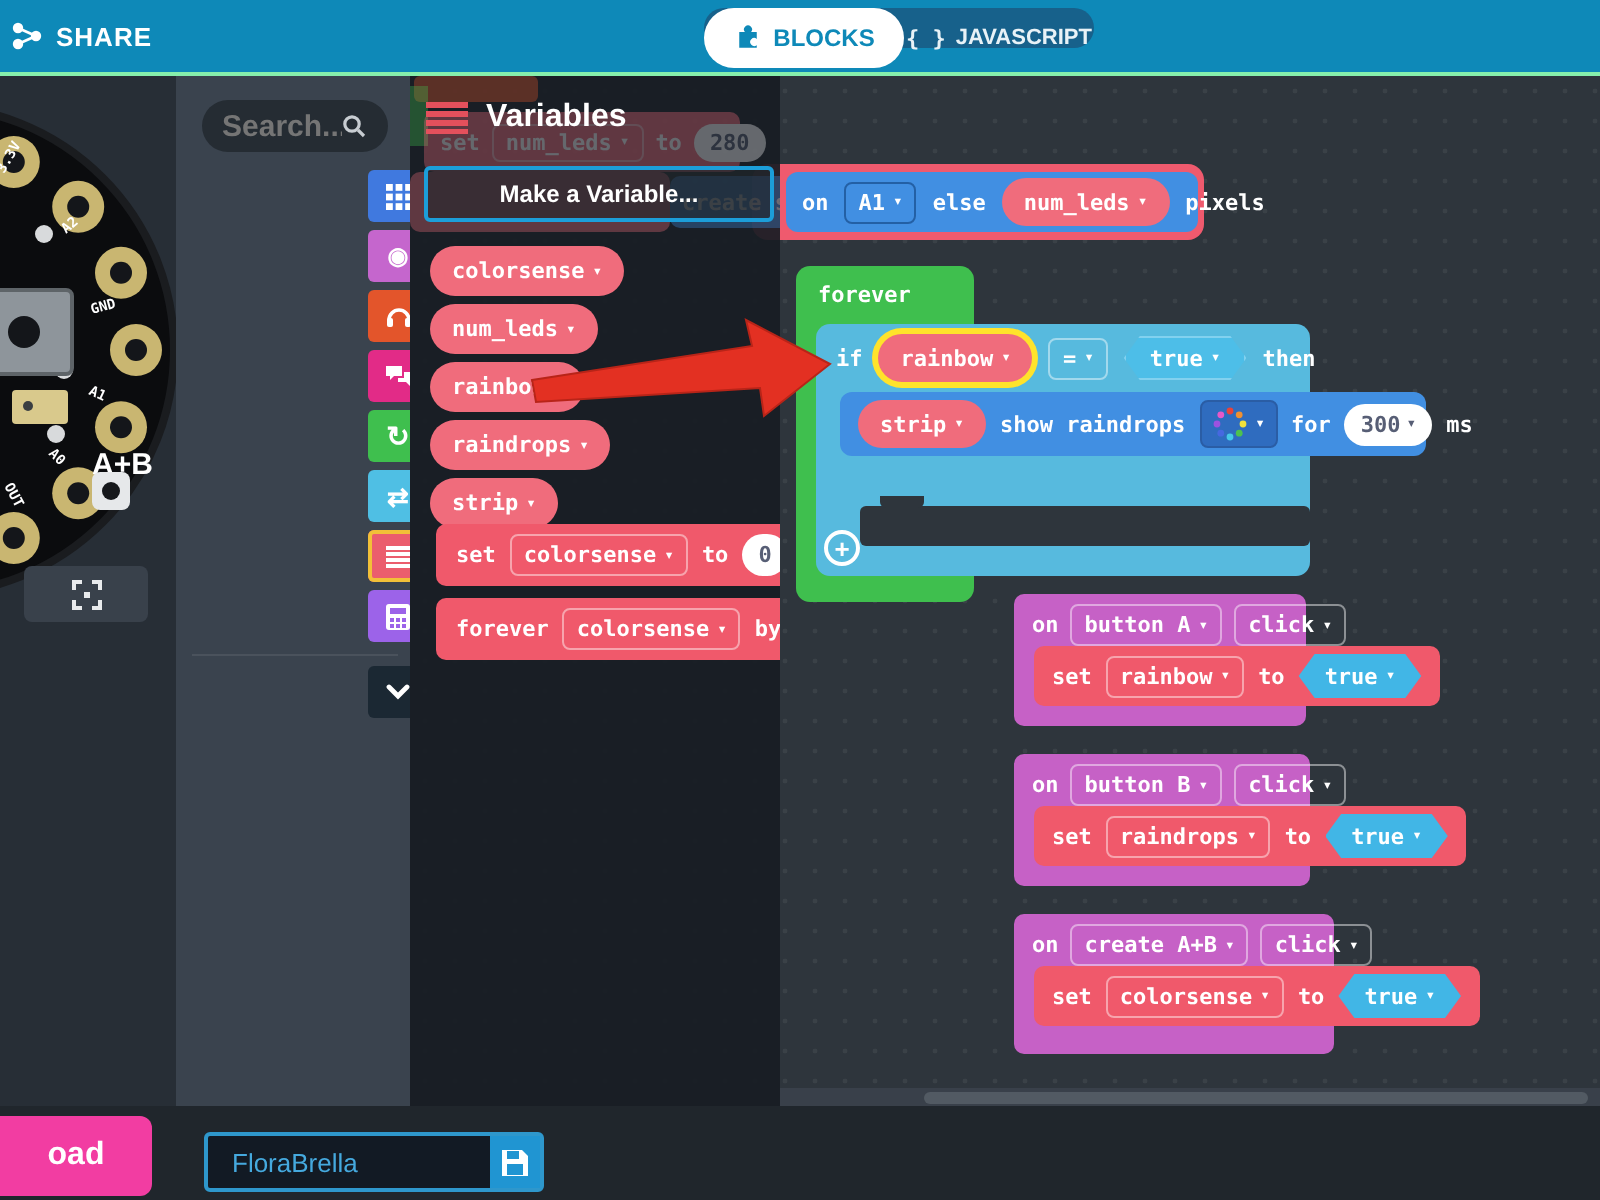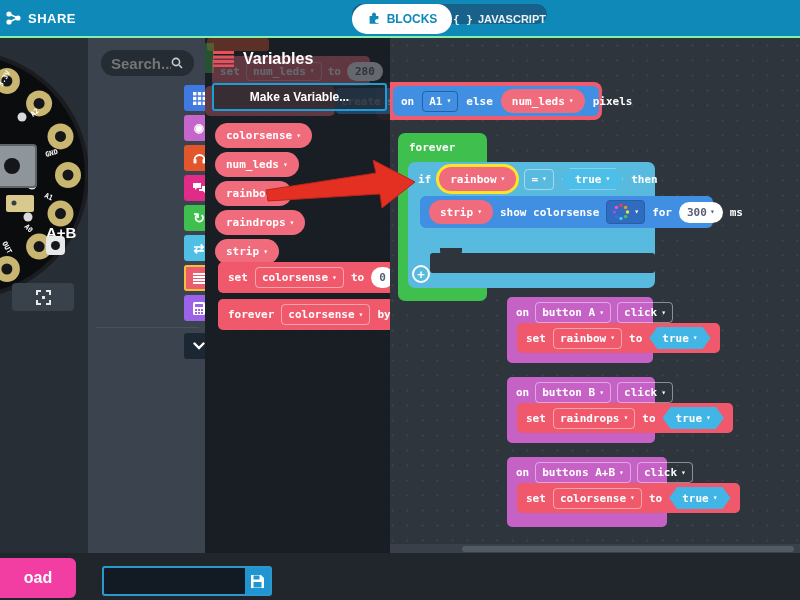--- a/index.html
+++ b/index.html
@@ -243,21 +243,21 @@
           <span class="arrowglyph">▾</span>
         </span>
       <span style="margin-left:auto">then</span>
     </div>
 
     <div class="abs flex btext" style="left:12px;top:34px;width:293px;height:32px;background:#418FE2;border-radius:6px;gap:7px;padding:0 9px;cursor:grab">
       <span class="pill btext" style="height:24px">
           <span>strip</span>
           <span class="arrowglyph">▾</span>
         </span>
-      <span>show colorsense</span>
+      <span>show raindrops</span>
       <span class="field" style="background:#2F6CBF;border-color:#2a5da5;height:24px;padding:0 5px">
         <svg width="18" height="18" viewBox="0 0 18 18">
             <g>
               <circle cx="9" cy="2.5" r="1.7" fill="#E8433A"></circle>
               <circle cx="13.6" cy="4.4" r="1.7" fill="#F09031"></circle>
               <circle cx="15.5" cy="9" r="1.7" fill="#F2E13B"></circle>
               <circle cx="13.6" cy="13.6" r="1.7" fill="#4DC24D"></circle>
               <circle cx="9" cy="15.5" r="1.7" fill="#45C8E8"></circle>
               <circle cx="4.4" cy="13.6" r="1.7" fill="#4668E0"></circle>
               <circle cx="2.5" cy="9" r="1.7" fill="#9B52E0"></circle>
@@ -330,21 +330,21 @@
           <span>true</span>
           <span class="arrowglyph">▾</span>
         </span>
     </div>
   </div>
 
   <div class="ev" style="left:507px;top:457px;width:160px;height:70px;cursor:grab">
     <div class="ev-head btext">
       <span>on</span>
       <span class="field">
-          <span>buttons A+B</span>
+          <span>create A+B</span>
           <span class="arrowglyph">▾</span>
         </span>
       <span class="field">
           <span>click</span>
           <span class="arrowglyph">▾</span>
         </span>
     </div>
     <div class="setrow btext" style="cursor:grab">
       <span>set</span>
       <span class="field">
@@ -437,20 +437,21 @@
     </div>
   </div>
 
   <svg class="abs" style="left:250px;top:150px;pointer-events:none;z-index:30" width="175" height="70" viewBox="250 150 175 70">
     <polygon points="266,190 376,173 373,160 415,182 382,208 380,194 268,201" fill="#E33022" stroke="#B82418" stroke-width="1"></polygon>
   </svg>
 
   <div class="abs" style="left:0;top:553px;width:800px;height:47px;background:#20262C">
     <button style="position:absolute;left:0;top:5px;width:76px;height:40px;background:#F23DA2;border:none;border-radius:0 6px 6px 0;color:#fff;font-size:16px;font-weight:bold;font-family:'Liberation Sans',sans-serif;cursor:pointer">oad</button>
     <div class="abs flex" style="left:102px;top:13px;width:170px;height:30px;border:2px solid #2E97CC;border-radius:3px;background:#121A24">
+      <input style="flex: 1 1 0%; min-width: 0px; height: 100%; background: transparent; border: none; outline: none; color: rgb(69, 169, 222); font-size: 13px; padding: 0px 12px; font-family: &quot;Liberation Sans&quot;, sans-serif;" value="FloraBrella">
       <div class="abs flex" style="right:0;top:0;width:25px;height:26px;background:#2095D2;justify-content:center;cursor:pointer">
         <svg width="13" height="13" viewBox="0 0 13 13">
             <path d="M0 0 h10 l3 3 v10 h-13 z" fill="#fff"></path>
             <rect x="2.5" y="0.5" width="6" height="4" fill="#2095D2"></rect>
             <rect x="2.5" y="7" width="8" height="5.5" fill="#2095D2"></rect>
           </svg>
       </div>
     </div>
   </div>
 

